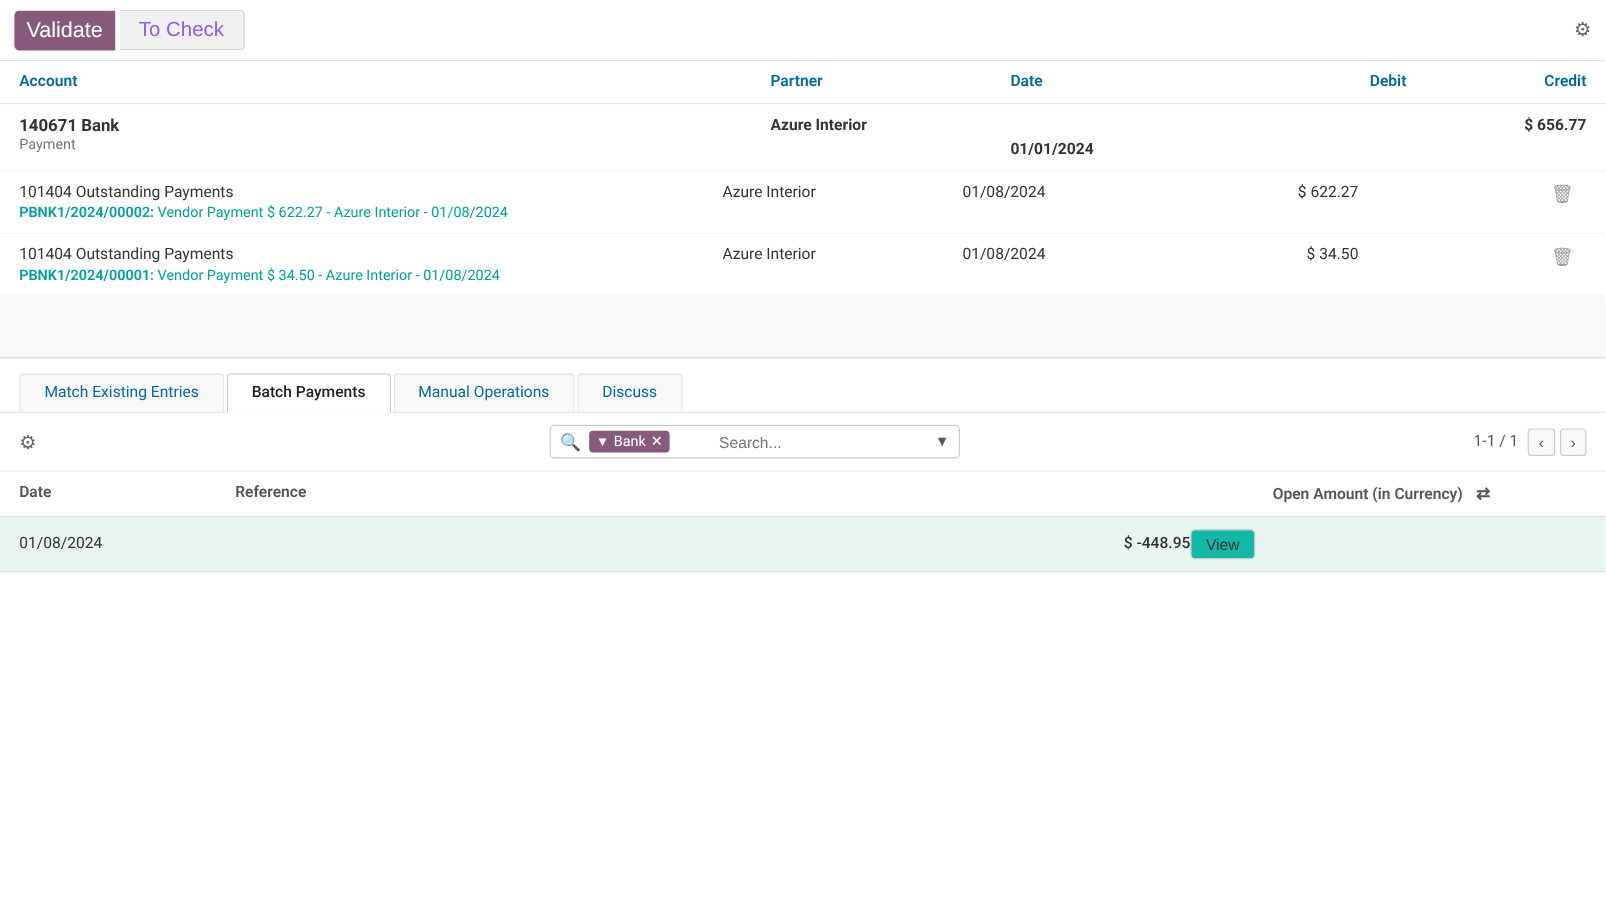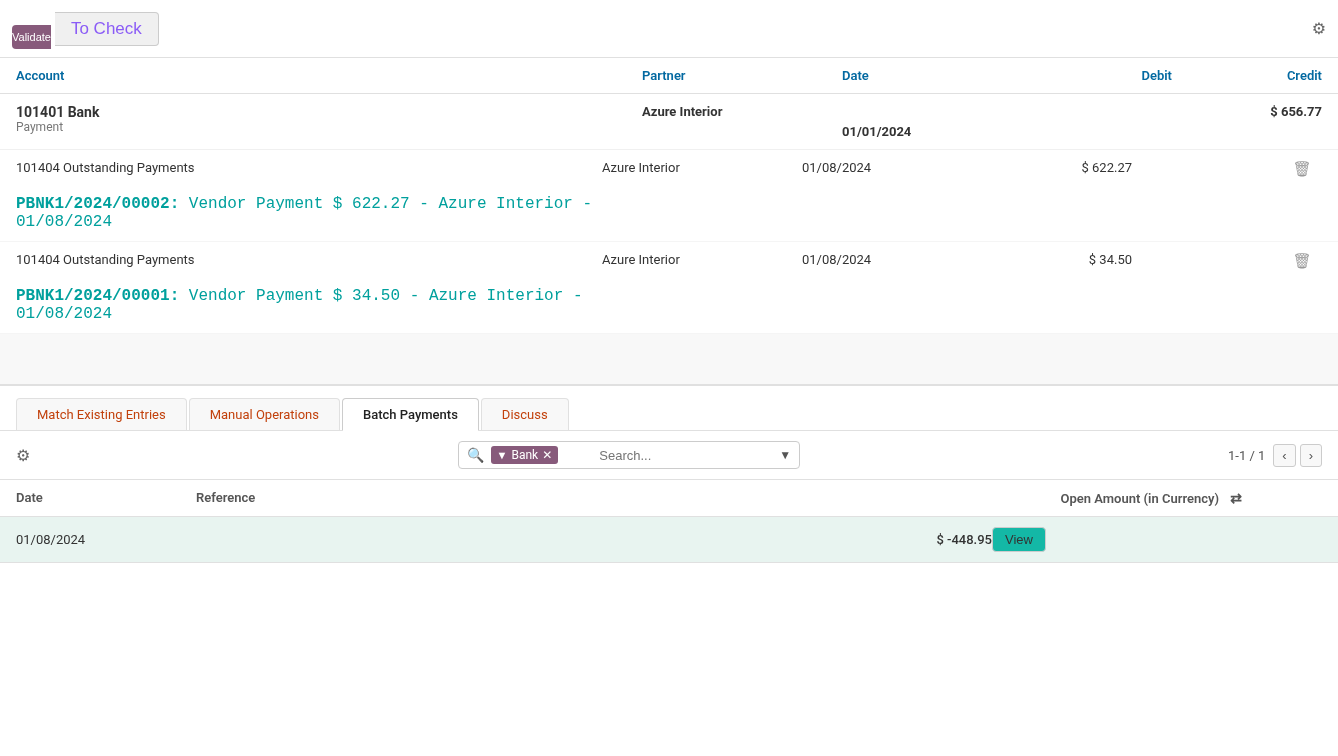--- a/index.html
+++ b/index.html
@@ -6,21 +6,21 @@
     body { font-family: -apple-system, BlinkMacSystemFont, 'Segoe UI', Roboto, sans-serif; font-size: 13px; color: #333; background: #fff; width: 1338px; }
 
     
     .top-toolbar {
       display: flex; align-items: center; justify-content: space-between;
       padding: 8px 12px; border-bottom: 1px solid #e0e0e0; background: #fff;
     }
     .top-toolbar-left { display: flex; align-items: center; gap: 4px; }
     .btn-validate {
       background: #875a7b; color: #fff; border: none; border-radius: 4px 0 0 4px;
-      padding: 6px 0; font-size: 11px; cursor: pointer; font-weight: 500; margin-top: 17px;
+      padding: 6px 10px; font-size: 18px; cursor: pointer; font-weight: 500;
     }
     .btn-to-check {
       background: #f0f0f0; color: #8b5cf6; border: 1px solid #ccc; border-left: none;
       border-radius: 0 4px 4px 0; padding: 6px 16px; font-size: 17px; cursor: pointer;
     }
     .gear-icon-btn {
       background: none; border: none; cursor: pointer; font-size: 16px; color: #666;
     }
 
     
@@ -48,36 +48,36 @@
     .main-row .row-partner { font-weight: 700; }
     .main-row .row-date { font-weight: 700; margin-top: 20px; }
     .main-row .row-credit { font-weight: 700; text-align: right; }
 
     
     .sub-row {
       display: grid; grid-template-columns: 1fr 200px 180px 150px 150px 40px;
       padding: 10px 16px; align-items: start; border-bottom: 1px solid #f5f5f5;
       background: #fff;
     }
-    .sub-row .row-link { color: #00a09d; font-size: 16px; margin-top: 20px; font-family: Liberation Mono, monospace; }
+    .sub-row .row-link { color: #00a09d; font-size: 12px; margin-top: 2px; }
     .sub-row .row-link a { color: #00a09d; text-decoration: none; font-weight: 600; }
     .sub-row .row-debit { text-align: right; }
     .sub-row .row-delete { text-align: center; color: #999; cursor: pointer; font-size: 15px; }
 
     .spacer-row { height: 50px; background: #f8f8f8; }
 
     
     .bottom-section { background: #fff; }
 
     .tabs-container {
       display: flex; align-items: center; padding: 12px 16px 0;
       border-bottom: 1px solid #e0e0e0; gap: 0;
     }
     .tab {
-      padding: 8px 20px; cursor: pointer; font-size: 13px; color: #c2410c;
+      padding: 8px 20px; cursor: pointer; font-size: 13px; color: #0369a1;
       border: 1px solid #e0e0e0; border-bottom: none; border-radius: 4px 4px 0 0;
       background: #f8f8f8; margin-right: 2px; white-space: nowrap;
     }
     .tab.active {
       background: #fff; color: #222; font-weight: 500; border-color: #ccc;
       border-bottom: 1px solid #fff; margin-bottom: -1px;
     }
 
     
     .search-toolbar {
@@ -150,21 +150,21 @@
   <div class="table-header">
     <div class="col-account">Account</div>
     <div class="col-partner">Partner</div>
     <div class="col-date">Date</div>
     <div class="col-debit">Debit</div>
     <div class="col-credit">Credit</div>
   </div>
 
   <div class="main-row">
     <div>
-      <div class="row-account">101401 Bank</div>
+      <div class="row-account">140671 Bank</div>
       <div class="row-account-sub">Payment</div>
     </div>
     <div class="row-partner">Azure Interior</div>
     <div class="row-date">01/01/2024</div>
     <div></div>
     <div class="row-credit">$ 656.77</div>
   </div>
 
   <div class="sub-row">
     <div>
@@ -194,22 +194,22 @@
     <div class="row-delete">🗑</div>
   </div>
 
   <div class="spacer-row"></div>
 </div>
 
 <div class="bottom-section">
 
   <div class="tabs-container">
     <div class="tab">Match Existing Entries</div>
+    <div class="tab active">Batch Payments</div>
     <div class="tab">Manual Operations</div>
-    <div class="tab active">Batch Payments</div>
     <div class="tab">Discuss</div>
   </div>
 
   <div class="search-toolbar">
     <div class="search-toolbar-left">
       <span class="gear-settings">⚙</span>
     </div>
     <div class="search-toolbar-center">
       <div class="search-box">
         <span class="search-icon">🔍</span>

